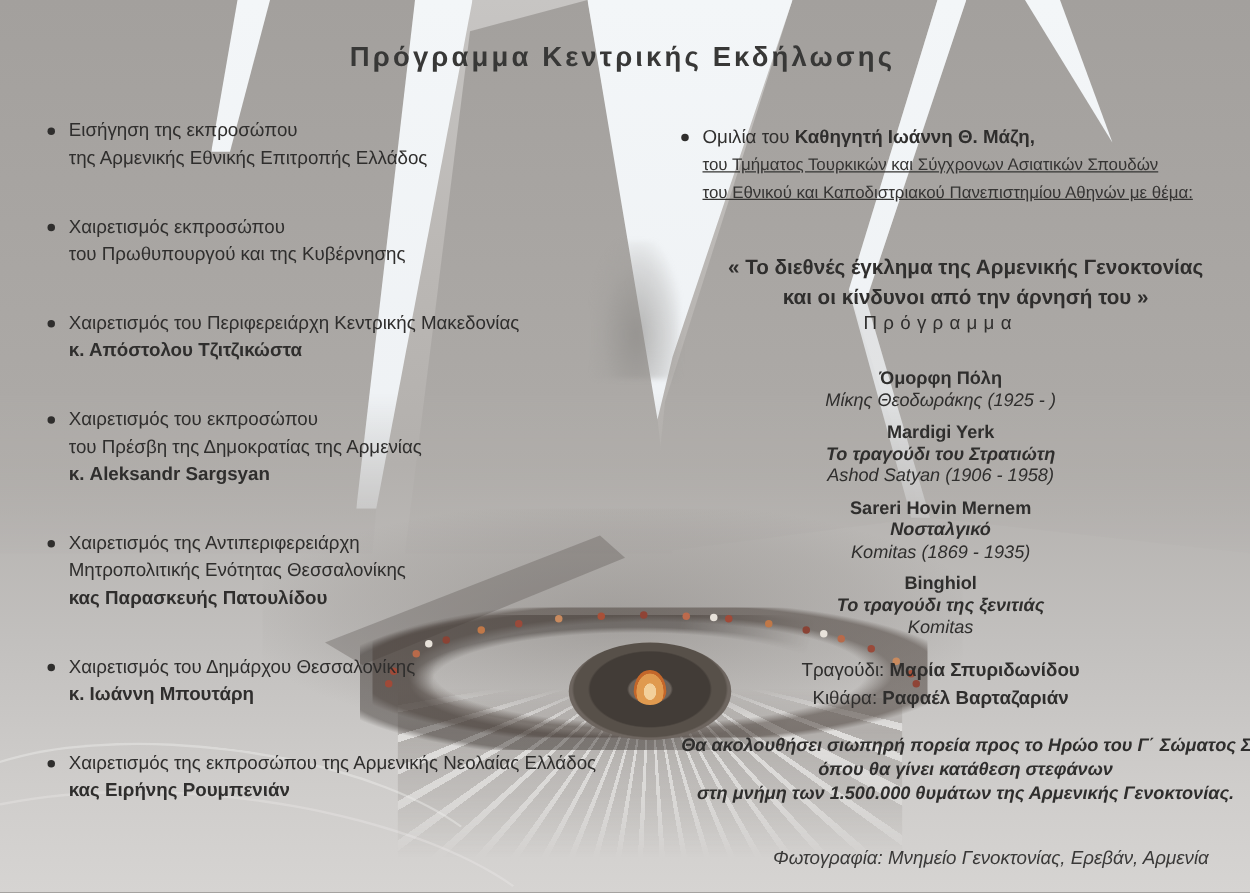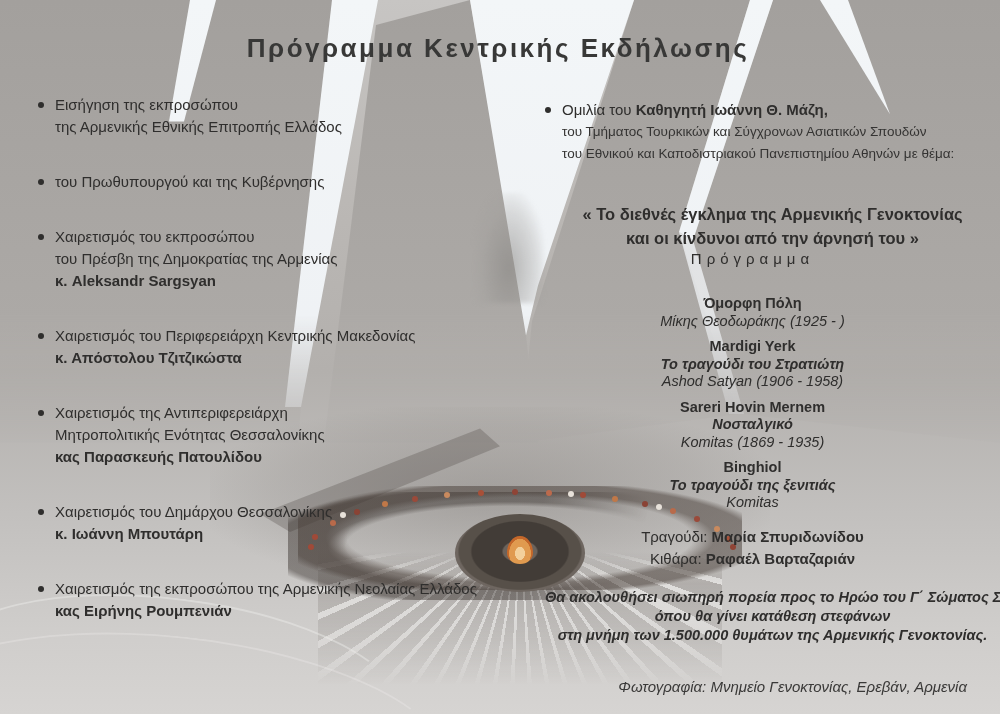--- a/index.html
+++ b/index.html
@@ -60,33 +60,33 @@
   .flame{position:absolute;left:507px;top:536px;width:26px;height:28px;
     border-radius:50% 50% 50% 50%/62% 62% 40% 40%;
     background:radial-gradient(ellipse at 50% 62%,#f3d09b 0 26%,#e09a4f 28% 58%,#c4672a 60% 85%,transparent 88%);
     filter:blur(.6px);}
   .path1{position:absolute;left:-60px;top:598px;width:460px;height:170px;border-radius:50%;
     border:2px solid transparent;border-top-color:rgba(238,237,235,.45);transform:rotate(7deg);}
   .path2{position:absolute;left:-110px;top:636px;width:560px;height:210px;border-radius:50%;
     border:2px solid transparent;border-top-color:rgba(238,237,235,.32);transform:rotate(6deg);}
   
   .title{position:absolute;left:0;top:33px;width:996px;margin:0;text-align:center;
-    font-size:26px;font-weight:bold;letter-spacing:2.5px;color:#383837;}
+    font-size:22px;font-weight:bold;letter-spacing:2.5px;color:#383837;}
   .b{font-weight:bold;}
   .i{font-style:italic;}
   .bi{font-weight:bold;font-style:italic;}
   .line{white-space:nowrap;}
   .speakers{position:absolute;left:38px;top:94px;width:485px;margin:0;padding:0;list-style:none;
     font-size:15px;line-height:22px;}
   .speakers li{position:relative;padding-left:17px;margin-bottom:33px;}
   .speakers li::before{content:"";position:absolute;left:0;top:8px;width:6px;height:6px;border-radius:50%;background:#2f2e2d;}
   .rcol{position:absolute;left:545px;top:99px;width:455px;}
   .speech{position:relative;padding-left:17px;font-size:15px;line-height:22px;}
   .speech::before{content:"";position:absolute;left:0;top:8px;width:6px;height:6px;border-radius:50%;background:#2f2e2d;}
-  .speech .sub{font-size:13.5px;color:#353433;}
+  .speech .sub{font-size:13.5px;color:#353433;text-decoration:underline;}
   .theme{margin-top:37px;width:455px;text-align:center;font-weight:bold;font-size:16.5px;line-height:24px;}
   .cnar{width:415px;text-align:center;}
   .music-h{margin-top:15px;font-size:16.5px;font-weight:bold;line-height:20px;}
   .program-h{margin-top:0;font-size:15px;letter-spacing:5px;line-height:18px;}
   .songs{margin-top:27px;}
   .song{margin-bottom:8px;font-size:14.5px;line-height:17.5px;}
   .performers{margin-top:14px;font-size:15px;line-height:22px;}
   .march{margin-top:18px;width:455px;text-align:center;font-weight:bold;font-style:italic;
     font-size:14.5px;line-height:19px;}
   .credit{position:absolute;right:33px;top:678px;font-style:italic;font-size:15px;color:#3a3938;}
@@ -125,30 +125,31 @@
   </div>
 
   <h1 class="title">Πρόγραμμα Κεντρικής Εκδήλωσης</h1>
 
   <ul class="speakers">
       <li>
         <div class="line">Εισήγηση της εκπροσώπου</div>
         <div class="line">της Αρμενικής Εθνικής Επιτροπής Ελλάδος</div>
       </li>
       <li>
+        <div class="line">Χαιρετισμός εκπροσώπου</div>
         <div class="line">του Πρωθυπουργού και της Κυβέρνησης</div>
+      </li>
+      <li>
+        <div class="line">Χαιρετισμός του Περιφερειάρχη Κεντρικής Μακεδονίας</div>
+        <div class="line b">κ. Απόστολου Τζιτζικώστα</div>
       </li>
       <li>
         <div class="line">Χαιρετισμός του εκπροσώπου</div>
         <div class="line">του Πρέσβη της Δημοκρατίας της Αρμενίας</div>
         <div class="line b">κ. Aleksandr Sargsyan</div>
-      </li>
-      <li>
-        <div class="line">Χαιρετισμός του Περιφερειάρχη Κεντρικής Μακεδονίας</div>
-        <div class="line b">κ. Απόστολου Τζιτζικώστα</div>
       </li>
       <li>
         <div class="line">Χαιρετισμός της Αντιπεριφερειάρχη</div>
         <div class="line">Μητροπολιτικής Ενότητας Θεσσαλονίκης</div>
         <div class="line b">κας Παρασκευής Πατουλίδου</div>
       </li>
       <li>
         <div class="line">Χαιρετισμός του Δημάρχου Θεσσαλονίκης</div>
         <div class="line b">κ. Ιωάννη Μπουτάρη</div>
       </li>

